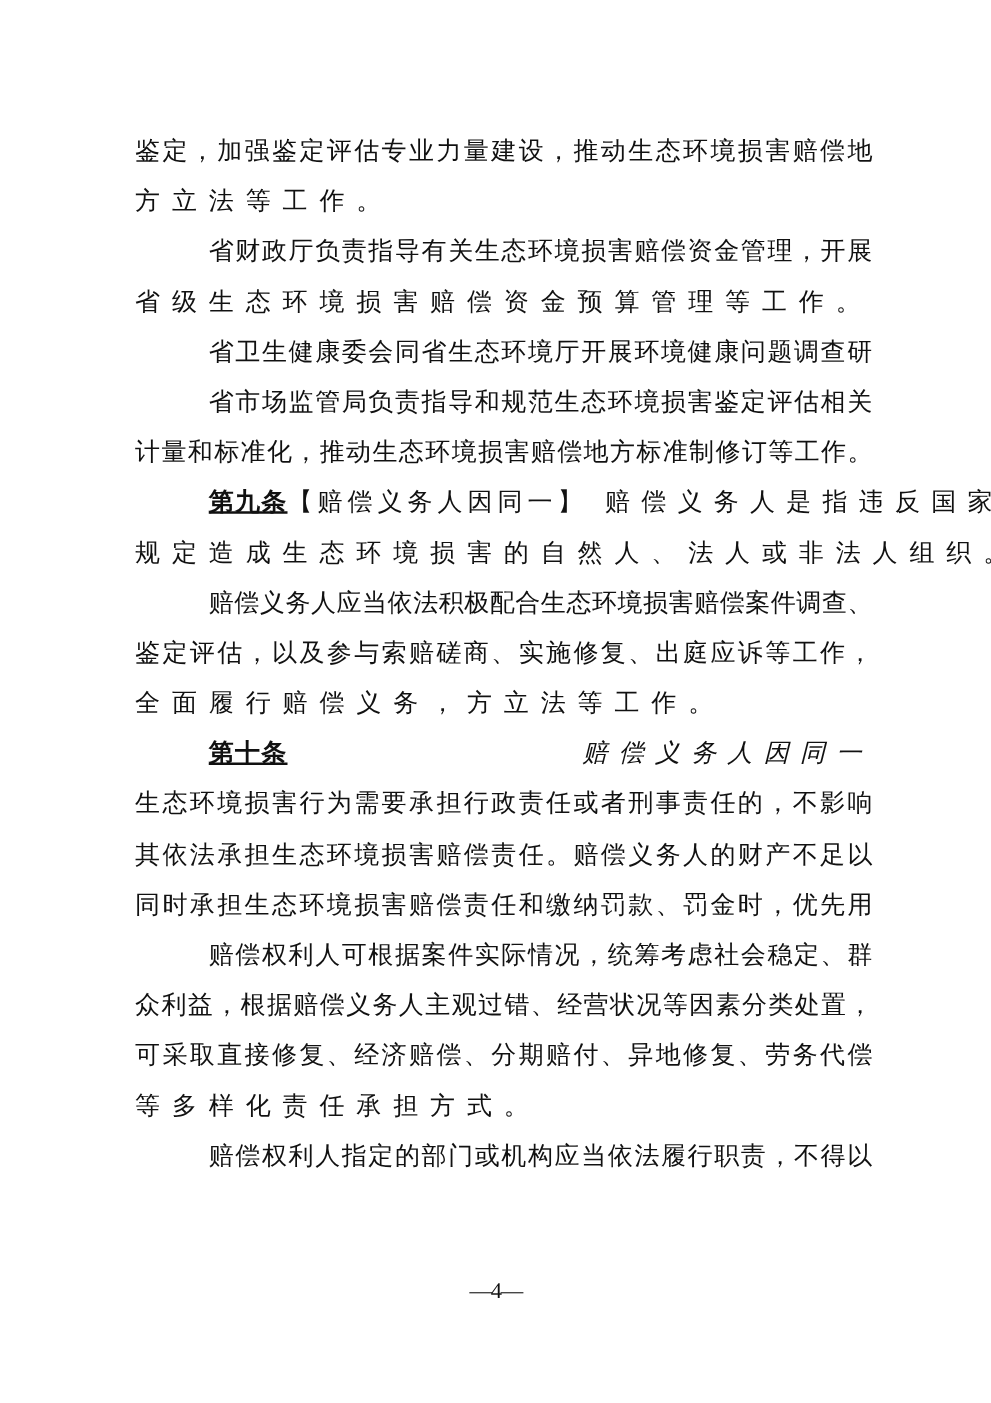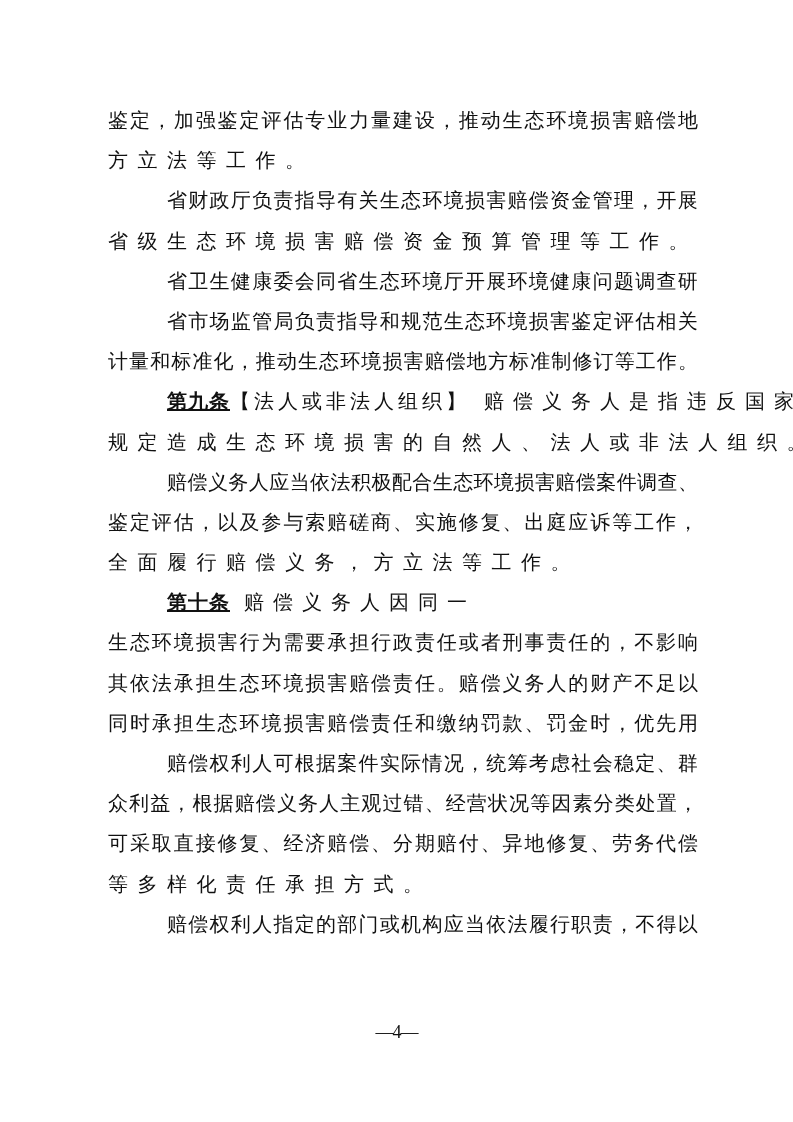--- a/index.html
+++ b/index.html
@@ -56,42 +56,42 @@
       <div class="line indent">
         <span class="txt" style="display: contents;"><span class="ch">省</span><span class="ch">市</span><span class="ch">场</span><span class="ch">监</span><span class="ch">管</span><span class="ch">局</span><span class="ch">负</span><span class="ch">责</span><span class="ch">指</span><span class="ch">导</span><span class="ch">和</span><span class="ch">规</span><span class="ch">范</span><span class="ch">生</span><span class="ch">态</span><span class="ch">环</span><span class="ch">境</span><span class="ch">损</span><span class="ch">害</span><span class="ch">鉴</span><span class="ch">定</span><span class="ch">评</span><span class="ch">估</span><span class="ch">相</span><span class="ch">关</span></span>
       </div>
       <div class="line">
         <span class="txt" style="display: contents;"><span class="ch">计</span><span class="ch">量</span><span class="ch">和</span><span class="ch">标</span><span class="ch">准</span><span class="ch">化</span><span class="ch">，</span><span class="ch">推</span><span class="ch">动</span><span class="ch">生</span><span class="ch">态</span><span class="ch">环</span><span class="ch">境</span><span class="ch">损</span><span class="ch">害</span><span class="ch">赔</span><span class="ch">偿</span><span class="ch">地</span><span class="ch">方</span><span class="ch">标</span><span class="ch">准</span><span class="ch">制</span><span class="ch">修</span><span class="ch">订</span><span class="ch">等</span><span class="ch">工</span><span class="ch">作</span><span class="ch">。</span></span>
       </div>
     </div>
     <div>
       <div class="line indent" style="justify-content: flex-start;">
         <span class="bold" style="font-weight: bold; letter-spacing: 1px;">第九条</span>
-        <span style="letter-spacing: 4px;">【法人或非法人组织】</span>
+        <span style="letter-spacing: 4px;">【赔偿义务人因同一】</span>
         <span style="letter-spacing: 9px; margin-left: 14px;">赔偿义务人是指违反国家</span>
       </div>
       <div class="line last">
         <span class="txt" style="display: inline; letter-spacing: 9.5px;">规定造成生态环境损害的自然人、法人或非法人组织。</span>
       </div>
     </div>
     <div>
       <div class="line indent">
         <span class="txt" style="display: contents;"><span class="ch">赔</span><span class="ch">偿</span><span class="ch">义</span><span class="ch">务</span><span class="ch">人</span><span class="ch">应</span><span class="ch">当</span><span class="ch">依</span><span class="ch">法</span><span class="ch">积</span><span class="ch">极</span><span class="ch">配</span><span class="ch">合</span><span class="ch">生</span><span class="ch">态</span><span class="ch">环</span><span class="ch">境</span><span class="ch">损</span><span class="ch">害</span><span class="ch">赔</span><span class="ch">偿</span><span class="ch">案</span><span class="ch">件</span><span class="ch">调</span><span class="ch">查</span><span class="ch">、</span></span>
       </div>
       <div class="line">
         <span class="txt" style="display: contents;"><span class="ch">鉴</span><span class="ch">定</span><span class="ch">评</span><span class="ch">估</span><span class="ch">，</span><span class="ch">以</span><span class="ch">及</span><span class="ch">参</span><span class="ch">与</span><span class="ch">索</span><span class="ch">赔</span><span class="ch">磋</span><span class="ch">商</span><span class="ch">、</span><span class="ch">实</span><span class="ch">施</span><span class="ch">修</span><span class="ch">复</span><span class="ch">、</span><span class="ch">出</span><span class="ch">庭</span><span class="ch">应</span><span class="ch">诉</span><span class="ch">等</span><span class="ch">工</span><span class="ch">作</span><span class="ch">，</span></span>
       </div>
       <div class="line last">
         <span class="txt" style="display: inline; letter-spacing: 9.5px;">全面履行赔偿义务，方立法等工作。</span>
       </div>
     </div>
     <div>
-      <div class="line indent" style="justify-content: flex-start;">
+      <div class="line indent" style="justify-content: space-between;">
         <span class="bold" style="font-weight: bold; letter-spacing: 1px;">第十条</span>
-        <span style="letter-spacing: 9px; margin-left: 14px;">赔偿义务人因同一</span>
+        <span style="letter-spacing: 9px; margin-left: 14px; font-style: italic;">赔偿义务人因同一</span>
       </div>
       <div class="line">
         <span class="txt" style="display: contents;"><span class="ch">生</span><span class="ch">态</span><span class="ch">环</span><span class="ch">境</span><span class="ch">损</span><span class="ch">害</span><span class="ch">行</span><span class="ch">为</span><span class="ch">需</span><span class="ch">要</span><span class="ch">承</span><span class="ch">担</span><span class="ch">行</span><span class="ch">政</span><span class="ch">责</span><span class="ch">任</span><span class="ch">或</span><span class="ch">者</span><span class="ch">刑</span><span class="ch">事</span><span class="ch">责</span><span class="ch">任</span><span class="ch">的</span><span class="ch">，</span><span class="ch">不</span><span class="ch">影</span><span class="ch">响</span></span>
       </div>
       <div class="line">
         <span class="txt" style="display: contents;"><span class="ch">其</span><span class="ch">依</span><span class="ch">法</span><span class="ch">承</span><span class="ch">担</span><span class="ch">生</span><span class="ch">态</span><span class="ch">环</span><span class="ch">境</span><span class="ch">损</span><span class="ch">害</span><span class="ch">赔</span><span class="ch">偿</span><span class="ch">责</span><span class="ch">任</span><span class="ch">。</span><span class="ch">赔</span><span class="ch">偿</span><span class="ch">义</span><span class="ch">务</span><span class="ch">人</span><span class="ch">的</span><span class="ch">财</span><span class="ch">产</span><span class="ch">不</span><span class="ch">足</span><span class="ch">以</span></span>
       </div>
       <div class="line">
         <span class="txt" style="display: contents;"><span class="ch">同</span><span class="ch">时</span><span class="ch">承</span><span class="ch">担</span><span class="ch">生</span><span class="ch">态</span><span class="ch">环</span><span class="ch">境</span><span class="ch">损</span><span class="ch">害</span><span class="ch">赔</span><span class="ch">偿</span><span class="ch">责</span><span class="ch">任</span><span class="ch">和</span><span class="ch">缴</span><span class="ch">纳</span><span class="ch">罚</span><span class="ch">款</span><span class="ch">、</span><span class="ch">罚</span><span class="ch">金</span><span class="ch">时</span><span class="ch">，</span><span class="ch">优</span><span class="ch">先</span><span class="ch">用</span></span>
       </div>

